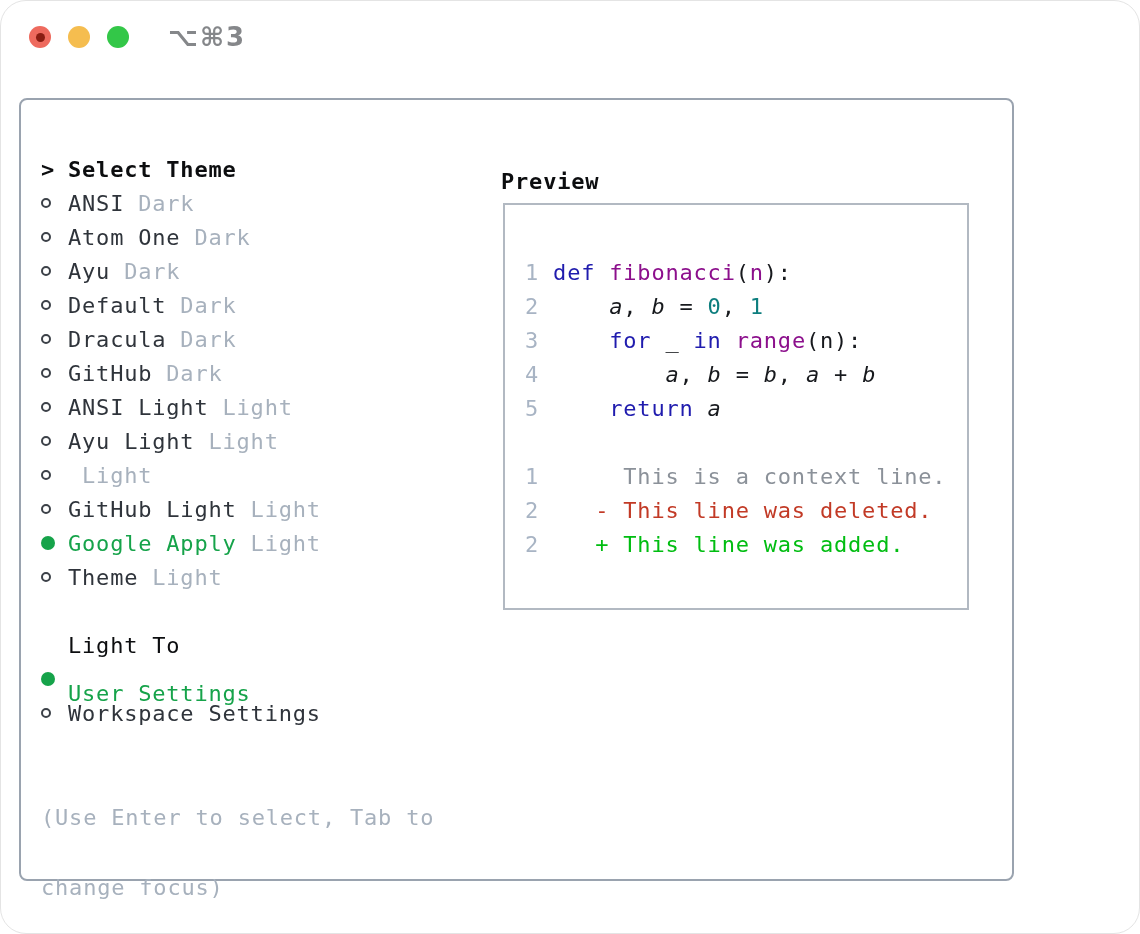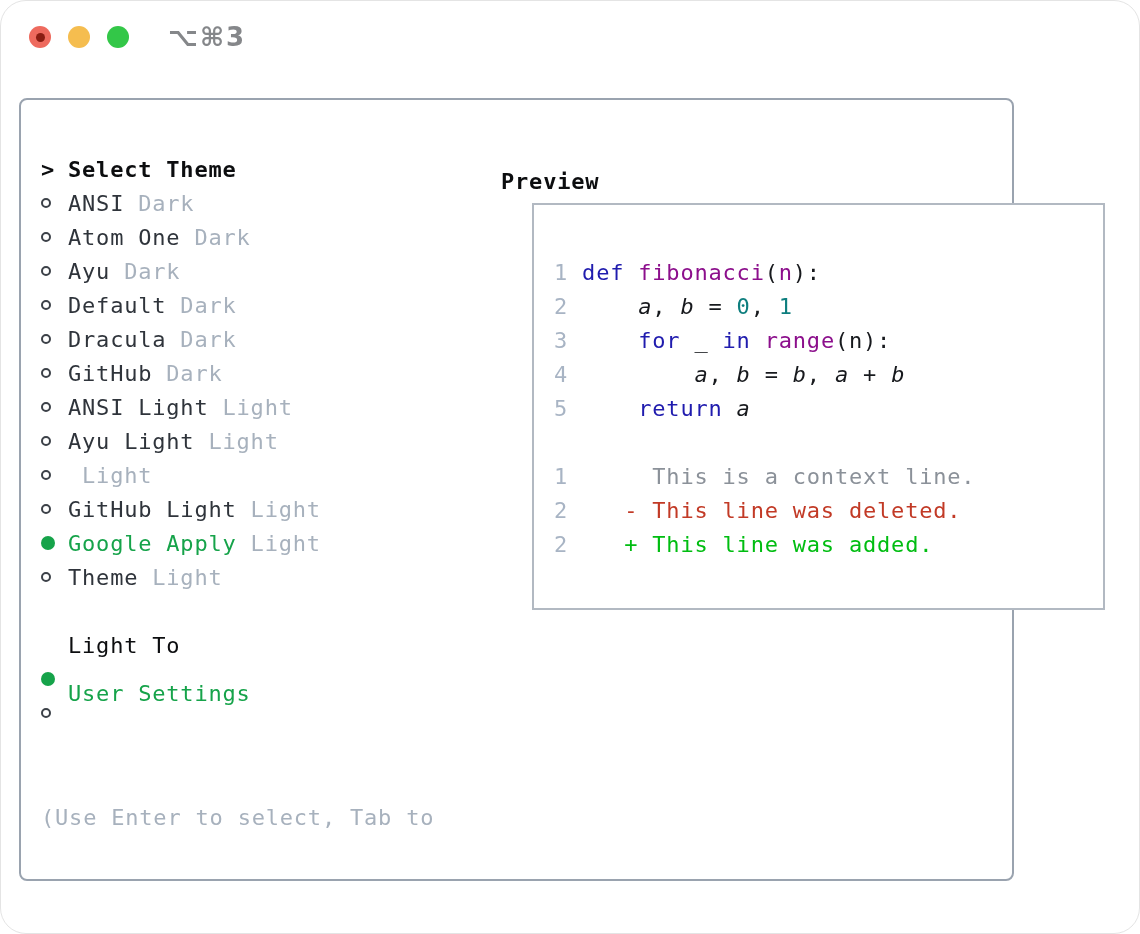--- a/index.html
+++ b/index.html
@@ -43,21 +43,21 @@
   .t-variant { color:var(--muted_gray); }
   .sel .t-name { color:var(--accent_green); }
   .opt-label { color:var(--text_dark); }
   .sel .opt-label { color:var(--accent_green);margin-top:28px; }
   .help { color:var(--muted_gray);margin-top:36px; }
 
   
   .preview-label { position:absolute; left:480px; top:52px; height:34px;
     display:flex; align-items:center; font-size:22px; letter-spacing:0.8px;
     font-weight:bold; color:var(--heading_black);margin-top:12px; }
-  .preview-box { position:absolute; left:511px; top:103px; width:573px; height:407px;
+  .preview-box { position:absolute; left:482px; top:103px; width:466px; height:407px;
     border:2px solid var(--preview_border); background:#fff; overflow:hidden; }
   .preview-box pre { margin:0; padding:51px 0 0 20px; font-family:inherit;
     font-size:22px; line-height:34px; letter-spacing:0.8px; white-space:pre; }
 
   .tok-num { color:var(--line_number_gray); }
   .tok-kw  { color:var(--keyword_blue); }
   .tok-fn  { color:var(--function_purple); }
   .tok-lit { color:var(--literal_teal); }
   .tok-pl  { color:var(--code_plain); }
   .tok-var { color:var(--code_plain); font-style:italic; }
@@ -102,24 +102,25 @@
           <div class="row sel"><span class="marker"><span class="dotsel"></span></span><span class="t-name">Google Apply</span><span class="t-variant"> Light</span></div>
           <div class="row"><span class="marker"><span class="ring"></span></span><span class="t-name">Theme</span><span class="t-variant"> Light</span></div>
         </div>
       <div class="row"></div>
       <div class="row">
         <span class="marker"></span>
         <span class="subhdr">Light To</span>
       </div>
       <div id="apply-options">
           <div class="row sel"><span class="marker"><span class="dotsel"></span></span><span class="opt-label">User Settings</span></div>
-          <div class="row"><span class="marker"><span class="ring"></span></span></div>
+          <div class="row"><span class="marker"><span class="ring"></span></span><span class="opt-label">Workspace Settings</span></div>
         </div>
       <div class="row"></div>
       <div class="row help">(Use Enter to select, Tab to</div>
+      <div class="row help">change focus)</div>
     </div>
 
     <div class="preview-label">Preview</div>
 
     <div class="preview-box">
       <pre id="preview-code"><span class="tok-num">1 </span><span class="tok-kw">def </span><span class="tok-fn">fibonacci</span><span class="tok-pl">(</span><span class="tok-fn">n</span><span class="tok-pl">):</span>
 <span class="tok-num">2 </span><span class="tok-pl">    </span><span class="tok-var">a</span><span class="tok-pl">, </span><span class="tok-var">b</span><span class="tok-pl"> = </span><span class="tok-lit">0</span><span class="tok-pl">, </span><span class="tok-lit">1</span>
 <span class="tok-num">3 </span><span class="tok-pl">    </span><span class="tok-kw">for</span><span class="tok-pl"> _ </span><span class="tok-kw">in</span><span class="tok-pl"> </span><span class="tok-fn">range</span><span class="tok-pl">(n):</span>
 <span class="tok-num">4 </span><span class="tok-pl">        </span><span class="tok-var">a</span><span class="tok-pl">, </span><span class="tok-var">b</span><span class="tok-pl"> = </span><span class="tok-var">b</span><span class="tok-pl">, </span><span class="tok-var">a</span><span class="tok-pl"> + </span><span class="tok-var">b</span>
 <span class="tok-num">5 </span><span class="tok-pl">    </span><span class="tok-kw">return</span><span class="tok-pl"> </span><span class="tok-var">a</span>

